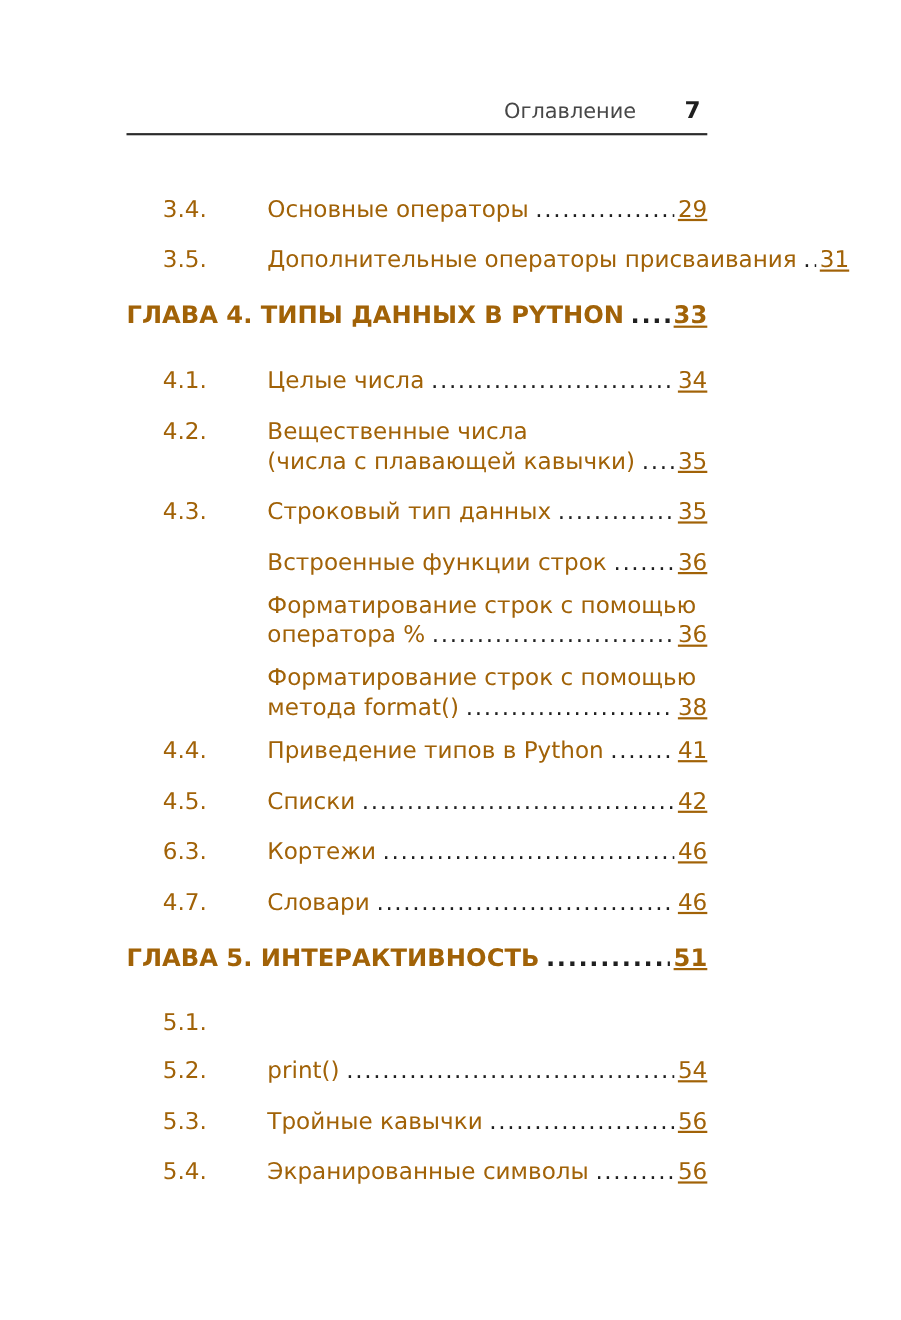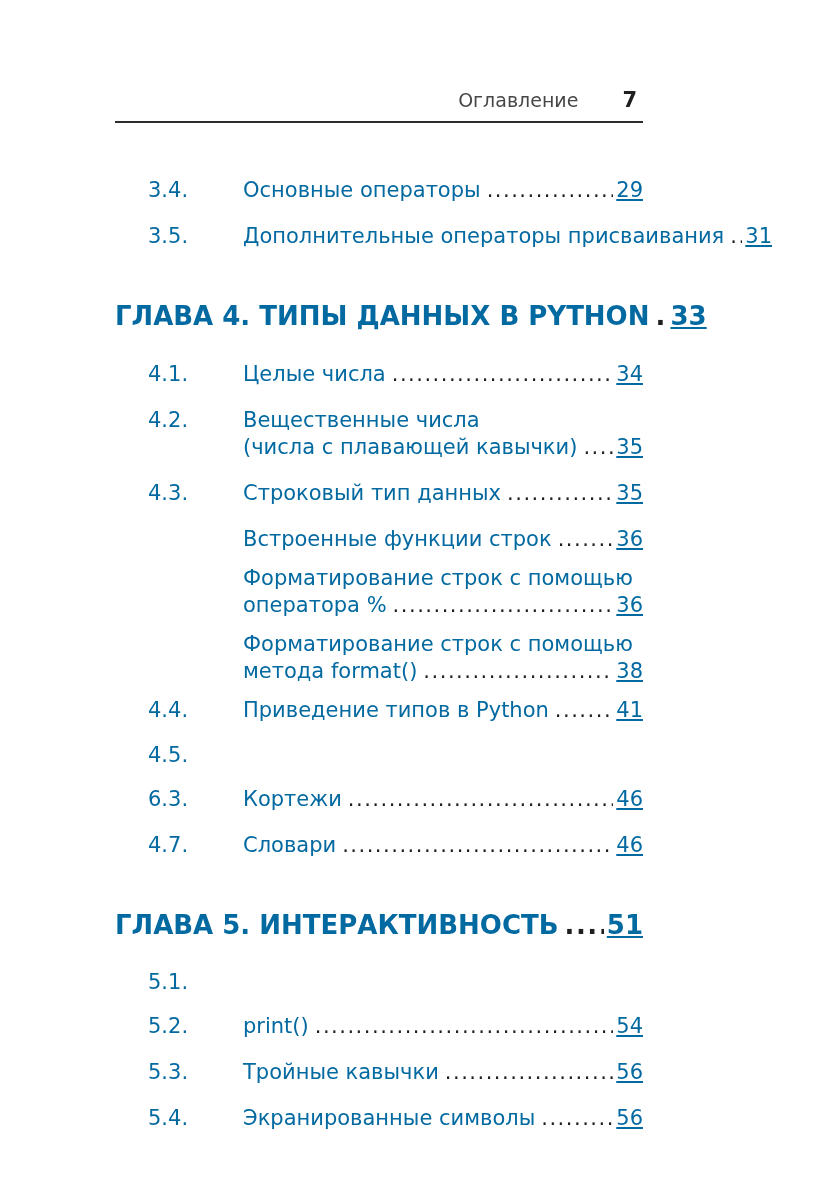--- a/index.html
+++ b/index.html
@@ -18,39 +18,39 @@
   
   .header-row {
     display: flex; justify-content: flex-end; align-items: baseline;
     gap: 44px; padding-right: 6px; padding-bottom: 9px;
   }
   .header-title { font-size: 19px; color: #474747; }
   .header-page { font-size: 21px; font-weight: bold; color: #1f1f1f; }
   .rule { border-bottom: 2px solid #2b2b2b; }
   
   .toc { padding-top: 54px; }
-  .row { display: flex; align-items: baseline; font-size: 21px; color: #0369a1; }
+  .row { display: flex; align-items: baseline; font-size: 21px; color: #a16207; }
   .row.entry { padding-left: 33px; margin-bottom: 19px; }
   .row.sub   { padding-left: 33px; margin-bottom: 12px; }
   .num { width: 57px; flex: none; }
   .body { flex: 1; min-width: 0; margin-left: 38px; }
   .line { display: flex; align-items: baseline; line-height: 27px; }
   .t { white-space: nowrap; }
   .dots {
     flex: 1; min-width: 12px; overflow: hidden; white-space: nowrap;
     margin: 0 3px 0 6px; color: #1f1f1f;
   }
   .dots::after {
     content: "........................................................................................................................";
     letter-spacing: 1.5px;
   }
   .pg { flex: none; text-decoration: underline; }
   .row.chapter {
-    font-weight: bold; font-size: 26px;
-    margin-top: 52px; margin-bottom: 31px;
+    font-weight: bold; font-size: 22px;
+    margin-top: 24px; margin-bottom: 31px;
     line-height: 28px;
     align-items: center;
   }
   .row.chapter .pg { font-weight: bold; }
 </style>
 </head>
 <body>
 
 <div class="page">
   <header>
@@ -161,20 +161,27 @@
         <div class="body">
           <div class="line">
             <span class="t">Приведение типов в Python</span>
             <span class="dots"></span>
             <span class="pg">41</span>
           </div>
         </div>
       </div>
       <div class="row entry">
         <span class="num">4.5.</span>
+        <div class="body">
+          <div class="line">
+            <span class="t">Списки</span>
+            <span class="dots"></span>
+            <span class="pg">42</span>
+          </div>
+        </div>
       </div>
       <div class="row entry">
         <span class="num">6.3.</span>
         <div class="body">
           <div class="line">
             <span class="t">Кортежи</span>
             <span class="dots"></span>
             <span class="pg">46</span>
           </div>
         </div>

